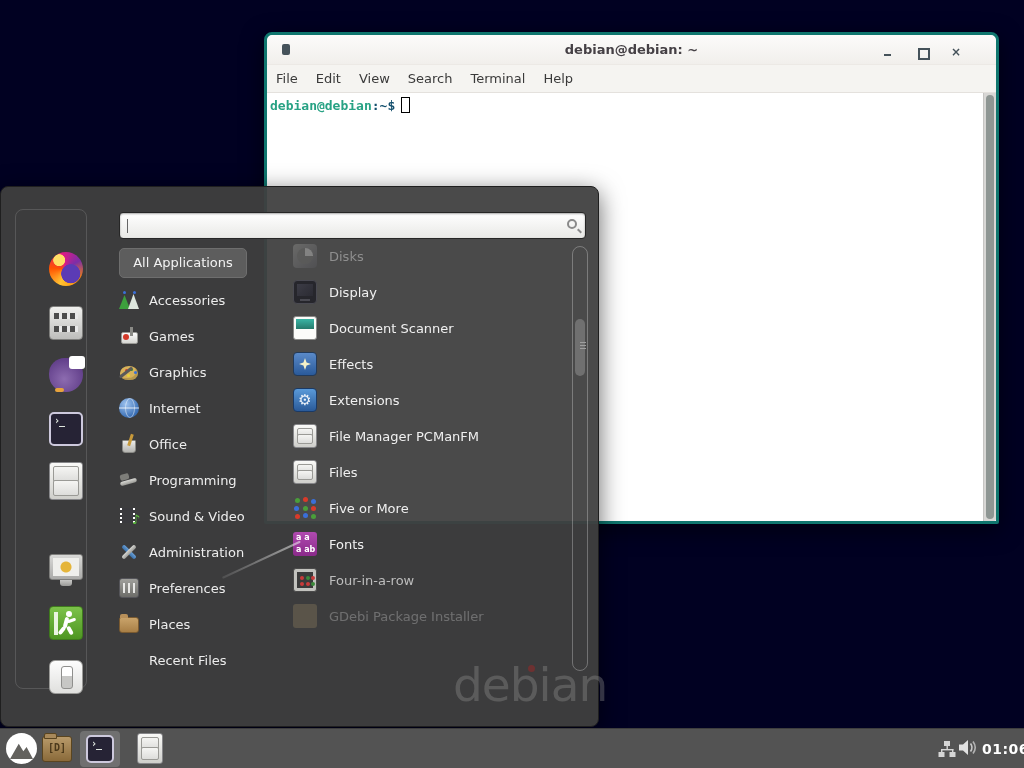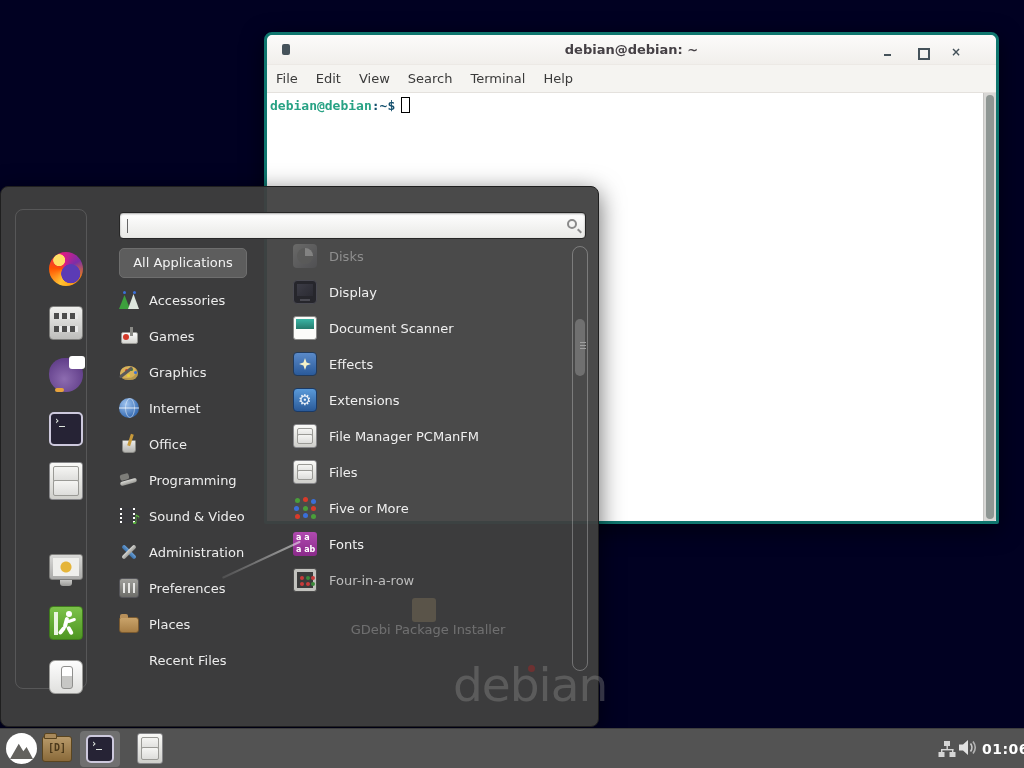--- a/index.html
+++ b/index.html
@@ -61,21 +61,21 @@
   .cat-row { position:relative; height:36px; display:flex; align-items:center; }
   .cat-ic { position:relative; width:20px; height:20px; margin-right:10px; flex:none; }
   .cat-label { font-size:13px; color:#ededed; white-space:nowrap; }
 
   #app-col { left:288px; top:51px; width:278px; }
   .app-row { position:relative; height:36px; display:flex; align-items:center; }
   .app-ic { position:relative; width:24px; height:24px; margin-left:4px; margin-right:12px; flex:none; }
   .app-label { font-size:13px; color:#f0f0f0; white-space:nowrap; }
   .row-dim .app-label { color:#8f8f8f; } .row-dim .app-ic { opacity:.5; }
   .row-dim2 .app-label { color:#bdbdbd; }
-  .row-faded { opacity:.28;flex-direction:column; }
+  .row-faded { opacity:.28; }
 
   #menu-scroll { left:571px; top:59px; width:16px; height:611px; max-height:425px;
     border:1px solid rgba(255,255,255,.28); border-radius:8px; }
   #menu-thumb { left:2px; right:2px; top:72px; height:57px; background:#707070; border-radius:6px; }
   #menu-thumb::before { content:""; position:absolute; left:5px; top:26px; width:6px; height:1px;
     background:#9f9f9f; box-shadow:0 3px 0 #9f9f9f, 0 -3px 0 #9f9f9f; }
 
   #watermark { left:452px; top:470px; font-size:47px; letter-spacing:-1px;
     color:rgba(150,150,150,.35); font-weight:normal; }
   #watermark-dot { left:527px; top:478px; width:7px; height:7px; border-radius:50%;

